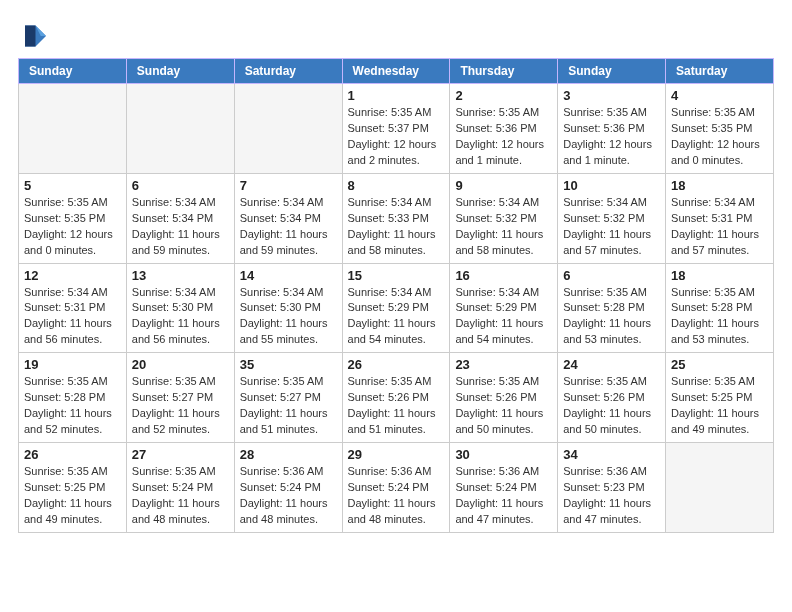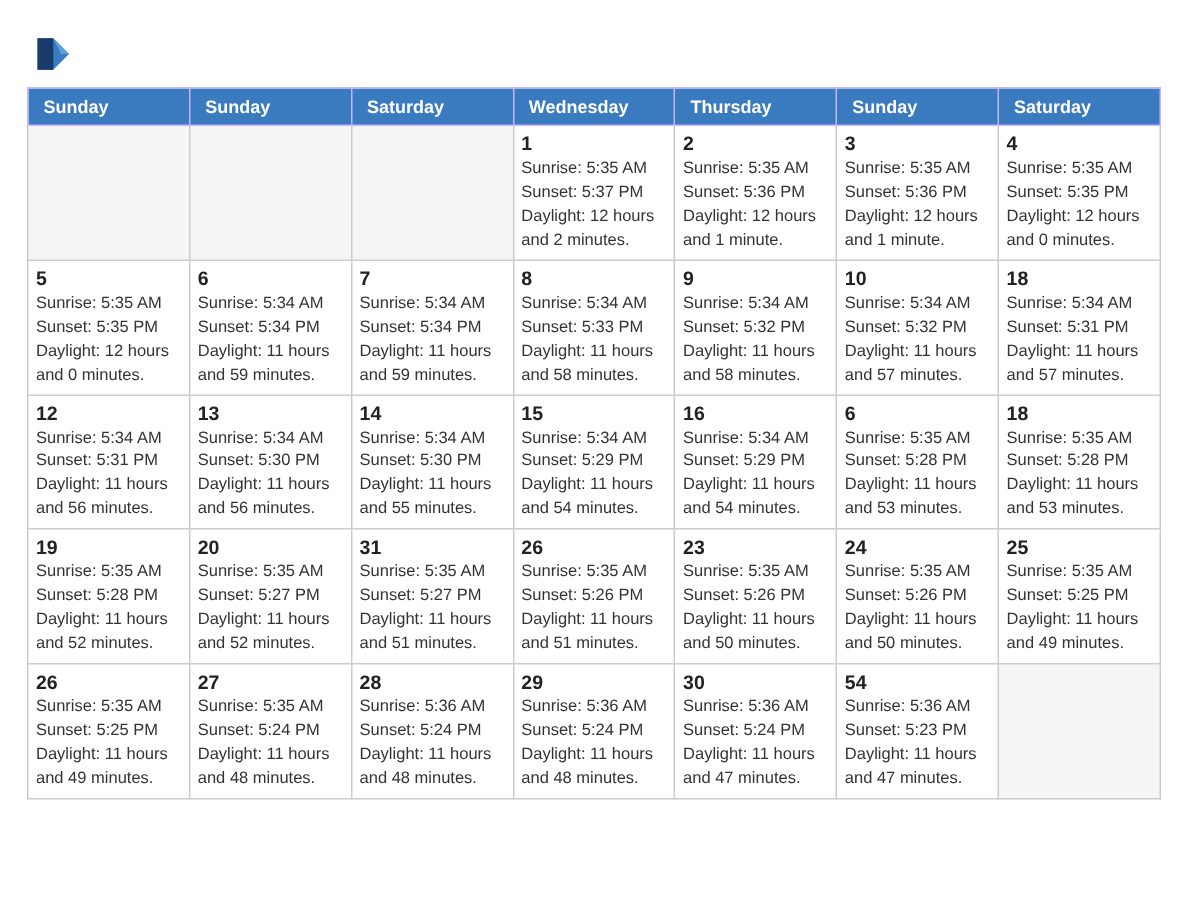--- a/index.html
+++ b/index.html
@@ -277,21 +277,21 @@
 and 52 minutes.</div>
           </td>
           <td>
             <div class="day-num">20</div>
             <div class="day-info" style="white-space: pre-line;">Sunrise: 5:35 AM
 Sunset: 5:27 PM
 Daylight: 11 hours
 and 52 minutes.</div>
           </td>
           <td>
-            <div class="day-num">31</div>
+            <div class="day-num">35</div>
             <div class="day-info" style="white-space: pre-line;">Sunrise: 5:35 AM
 Sunset: 5:27 PM
 Daylight: 11 hours
 and 51 minutes.</div>
           </td>
           <td>
             <div class="day-num">26</div>
             <div class="day-info" style="white-space: pre-line;">Sunrise: 5:35 AM
 Sunset: 5:26 PM
 Daylight: 11 hours
@@ -349,21 +349,21 @@
 and 48 minutes.</div>
           </td>
           <td>
             <div class="day-num">30</div>
             <div class="day-info" style="white-space: pre-line;">Sunrise: 5:36 AM
 Sunset: 5:24 PM
 Daylight: 11 hours
 and 47 minutes.</div>
           </td>
           <td>
-            <div class="day-num">54</div>
+            <div class="day-num">34</div>
             <div class="day-info" style="white-space: pre-line;">Sunrise: 5:36 AM
 Sunset: 5:23 PM
 Daylight: 11 hours
 and 47 minutes.</div>
           </td>
           <td class="empty"></td>
         </tr>
       </tbody>
   </table>
 </div>

